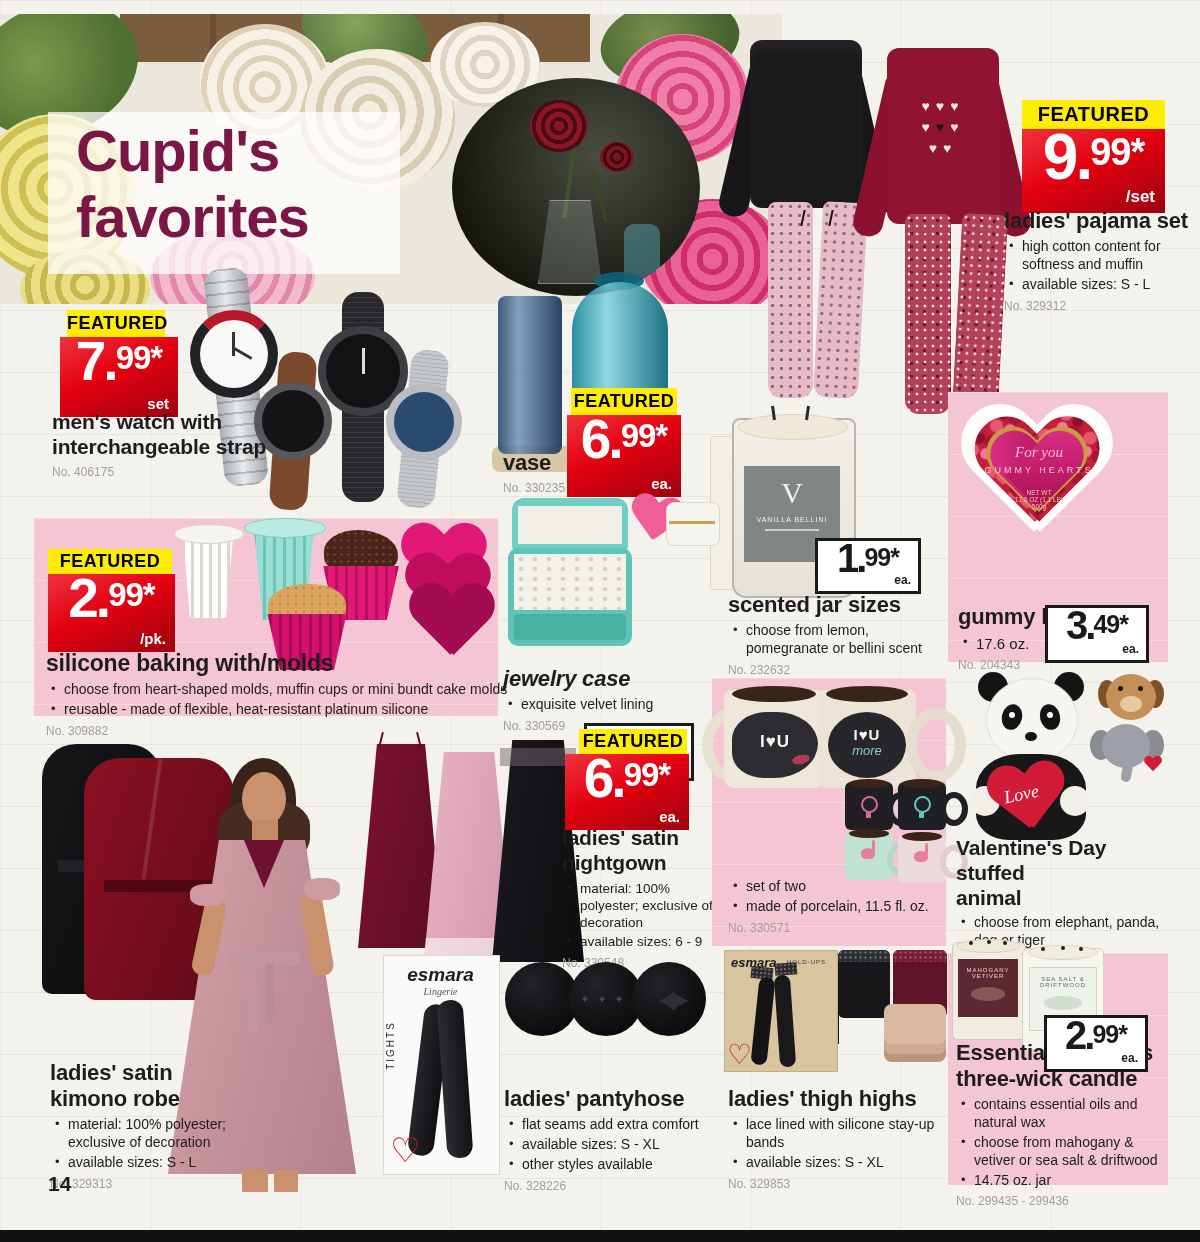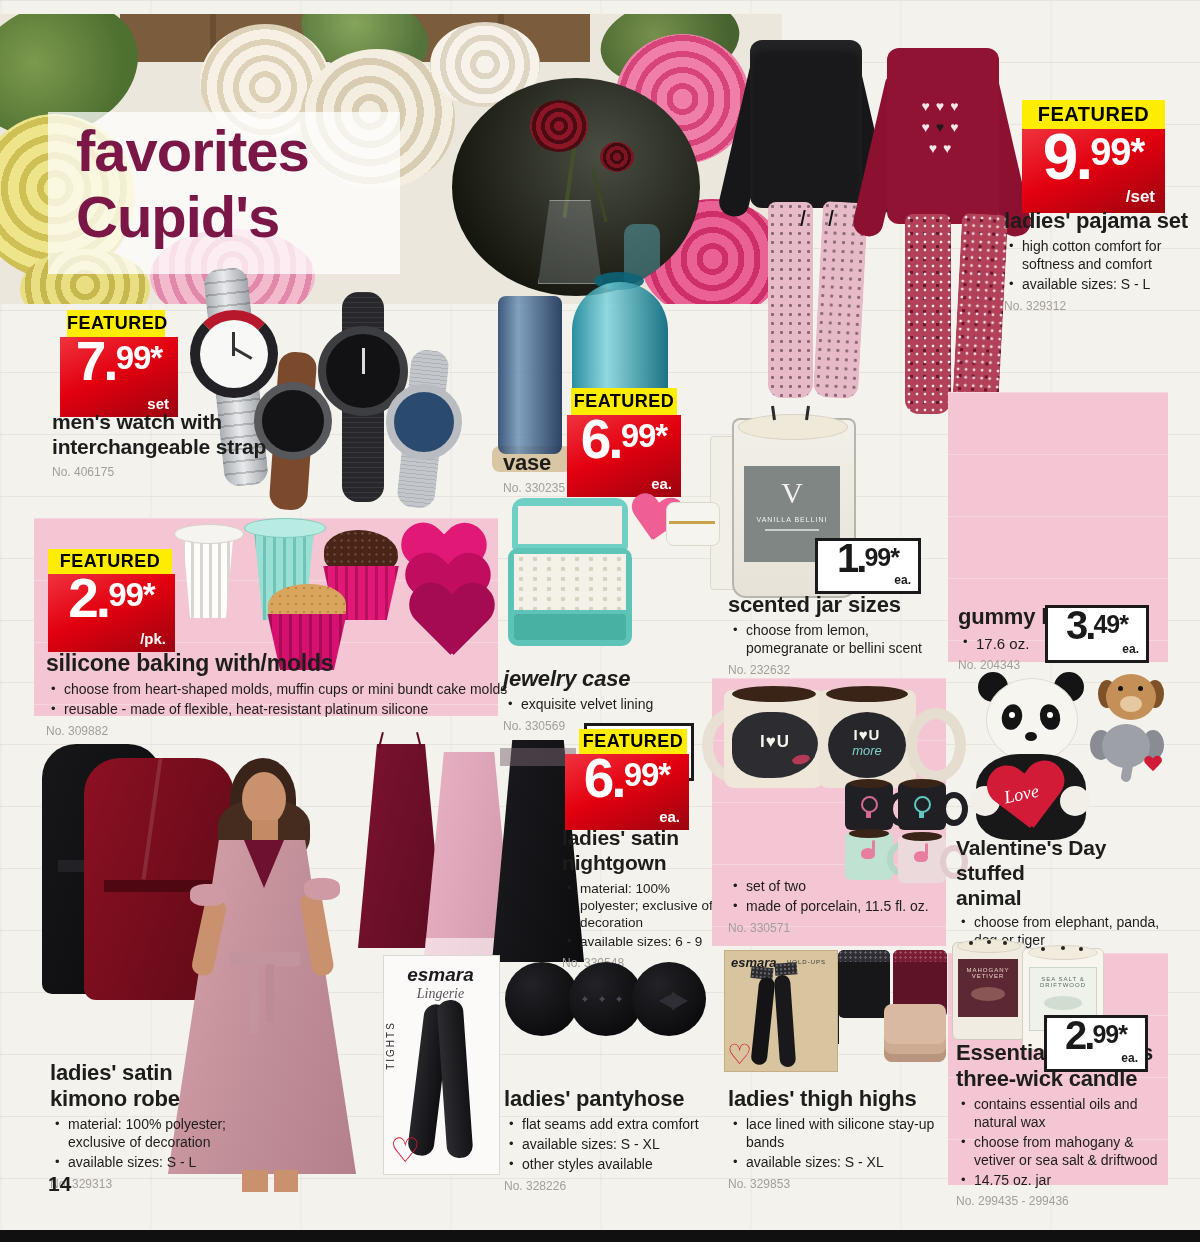--- a/index.html
+++ b/index.html
@@ -77,22 +77,22 @@
       <div class="abs" style="left:116px;top:60px;width:4px;height:80px;background:#44502b;transform:rotate(8deg);"></div>
       <div class="abs" style="left:146px;top:90px;width:3px;height:55px;background:#3c4726;transform:rotate(-14deg);"></div>
       <div class="rose" style="left:78px;top:22px;width:58px;height:52px;background:repeating-radial-gradient(circle at 50% 50%,#8c1626 0 5px,#4a0b13 5px 9px);"></div>
       <div class="rose" style="left:148px;top:64px;width:34px;height:30px;background:repeating-radial-gradient(circle at 50% 50%,#7e1322 0 4px,#400a11 4px 7px);"></div>
       <div class="abs" style="left:86px;top:122px;width:62px;height:82px;background:rgba(205,215,220,0.22);border:1px solid rgba(255,255,255,0.35);clip-path:polygon(18% 0,82% 0,100% 100%,0 100%);"></div>
       <div class="abs" style="left:172px;top:146px;width:36px;height:62px;border-radius:10px 10px 6px 6px;background:rgba(90,165,175,0.5);"></div>
     </div>
 
     <div class="abs" style="left:48px;top:98px;width:352px;height:162px;background:rgba(255,255,255,0.74);"></div>
     <div class="abs" style="left:76px;top:104px;width:330px;font-weight:bold;font-size:58px;line-height:1.13;color:#7b1747;letter-spacing:-1px;">
+      <div>Cupid's</div>
       <div>favorites</div>
-      <div>Cupid's</div>
     </div>
   </div>
 
   <div class="abs" style="left:730px;top:30px;width:150px;height:370px;">
     <div class="abs" style="left:4px;top:28px;width:30px;height:160px;background:#17171a;border-radius:14px;transform:rotate(13deg);"></div>
     <div class="abs" style="left:116px;top:28px;width:30px;height:160px;background:#17171a;border-radius:14px;transform:rotate(-13deg);"></div>
     <div class="abs" style="left:20px;top:10px;width:112px;height:168px;background:#19191c;border-radius:12px 12px 12px 12px;box-shadow:inset 0 10px 10px rgba(255,255,255,0.05);"></div>
     <div class="abs" style="left:38px;top:172px;width:45px;height:196px;border-radius:8px 8px 14px 14px;background-color:#e7bac8;background-image:radial-gradient(circle, rgba(60,35,50,0.55) 1.3px, transparent 1.8px);background-size:9px 9px;"></div>
     <div class="abs" style="left:88px;top:172px;width:45px;height:196px;border-radius:8px 8px 14px 14px;background-color:#e7bac8;background-image:radial-gradient(circle, rgba(60,35,50,0.55) 1.3px, transparent 1.8px);background-size:9px 9px;transform:rotate(3deg);"></div>
     <div class="abs" style="left:72px;top:180px;width:26px;height:16px;border-left:2px solid #111;border-right:2px solid #111;transform:skewX(-12deg);"></div>
@@ -115,21 +115,21 @@
     <div class="featured-bar" style="font-size:20px;">FEATURED</div>
     <div class="price price-red p-xl" style="height:84px;">
       <span class="int">9.</span>
         <span class="cents">99*</span>
       <span class="unit">/set</span>
     </div>
   </div>
   <div class="abs" style="left:1004px;top:208px;width:186px;">
     <div class="card-name" style="font-size:22px;">ladies' pajama set</div>
     <ul class="bullets">
-      <li>high cotton comfort for softness and comfort</li>
+      <li>high cotton content for softness and muffin</li>
       <li>available sizes: S - L</li>
     </ul>
     <div class="item-no">No. 329312</div>
   </div>
 
   <div class="abs" style="left:178px;top:266px;width:295px;height:245px;">
     <div class="watch-strap" style="left:36px;top:2px;width:44px;height:218px;background:linear-gradient(90deg,#a9adb2,#e8eaec 45%,#9fa3a8);background-image:repeating-linear-gradient(180deg,rgba(0,0,0,0.18) 0 2px,transparent 2px 12px),linear-gradient(90deg,#a9adb2,#e8eaec 45%,#9fa3a8);transform:rotate(-6deg);"></div>
     <div class="watch-dial" style="left:12px;top:44px;width:88px;height:88px;background:#f8f8f6;border:10px solid #222226;border-top-color:#b8182b;">
       <div class="abs" style="left:32px;top:12px;width:3px;height:24px;background:#333;"></div>
       <div class="abs" style="left:33px;top:32px;width:20px;height:3px;background:#333;transform:rotate(30deg);"></div>
@@ -196,20 +196,33 @@
   </div>
   <div class="abs" style="left:728px;top:592px;width:200px;">
     <div class="card-name" style="font-size:22px;">scented jar sizes</div>
     <ul class="bullets">
       <li>choose from lemon, pomegranate or bellini scent</li>
     </ul>
     <div class="item-no">No. 232632</div>
   </div>
 
   <div class="panel" style="left:948px;top:392px;width:220px;height:270px;"></div>
+  <div class="abs" style="left:962px;top:406px;width:160px;height:160px;">
+    <div class="heart" style="font-size:150px;left:0;top:0;--hc:#fdfdfb;"></div>
+    <div class="heart heart-gummies" style="font-size:124px;left:13px;top:12px;"></div>
+    <div class="heart" style="font-size:100px;left:25px;top:22px;--hc:#c99a3f;"></div>
+    <div class="heart heart-magenta" style="font-size:92px;left:29px;top:26px;"></div>
+    <div class="abs" style="left:22px;top:38px;width:110px;text-align:center;z-index:3;">
+      <div style="font-family:'Liberation Serif',serif;font-style:italic;font-size:15px;color:#f3bfd6;">For you</div>
+      <div style="font-size:9px;letter-spacing:3px;color:#eec9d8;margin-top:4px;">GUMMY HEARTS</div>
+      <div style="font-size:6.5px;color:#e8d49c;margin-top:14px;">NET WT</div>
+      <div style="font-size:6.5px;color:#e8d49c;">17.6 OZ (1.1 LB)</div>
+      <div style="font-size:6.5px;color:#e8d49c;">500g</div>
+    </div>
+  </div>
   <div class="abs price price-white p-sm" style="left:1045px;top:549px;width:104px;height:58px;z-index:4;">
     <span class="int">3.</span>
       <span class="cents">49*</span>
     <span class="unit">ea.</span>
   </div>
   <div class="abs" style="left:958px;top:604px;width:200px;">
     <div class="card-name" style="font-size:22px;">gummy hearts</div>
     <ul class="bullets" style="font-size:15px;">
       <li>17.6 oz.</li>
     </ul>
@@ -426,21 +439,21 @@
 kimono robe</div>
     <ul class="bullets">
       <li>material: 100% polyester; exclusive of decoration</li>
       <li>available sizes: S - L</li>
     </ul>
     <div class="item-no">No. 329313</div>
   </div>
 
   <div class="abs" style="left:383px;top:955px;width:115px;height:218px;background:#fbfaf8;border:1px solid #ddd9d2;">
     <div class="abs" style="left:0;top:8px;width:113px;text-align:center;font-style:italic;font-size:19px;font-weight:bold;color:#1d1d1f;">esmara</div>
-    <div class="abs" style="left:0;top:30px;width:113px;text-align:center;font-style:italic;font-size:14px;color:#55555a;font-family:'Liberation Serif',serif;">Lingerie</div>
+    <div class="abs" style="left:0;top:30px;width:113px;text-align:center;font-style:italic;font-size:10px;color:#55555a;font-family:'Liberation Serif',serif;">Lingerie</div>
     <div class="abs" style="left:-18px;top:84px;font-size:10px;letter-spacing:2px;color:#2a2a2e;transform:rotate(-90deg);">TIGHTS</div>
     <div class="abs" style="left:32px;top:48px;width:26px;height:152px;border-radius:12px;background:linear-gradient(90deg,#26262b,#101013);transform:rotate(7deg);"></div>
     <div class="abs" style="left:58px;top:44px;width:26px;height:158px;border-radius:12px;background:linear-gradient(90deg,#2c2c31,#131316);transform:rotate(-4deg);"></div>
     <span class="abs" style="left:6px;bottom:4px;font-size:34px;color:#d01630;">♡</span>
   </div>
   <div class="abs" style="left:505px;top:962px;width:74px;height:74px;border-radius:50%;background:radial-gradient(circle at 35% 30%,#222227,#0c0c0e 75%);"></div>
   <div class="abs" style="left:569px;top:962px;width:74px;height:74px;border-radius:50%;background:radial-gradient(circle at 35% 30%,#222227,#0c0c0e 75%);color:#4a4a54;font-size:11px;text-align:center;line-height:74px;letter-spacing:8px;">
     <span>✦</span><span>✦</span><span>✦</span>
   </div>
   <div class="abs" style="left:632px;top:962px;width:74px;height:74px;border-radius:50%;background:radial-gradient(circle at 35% 30%,#222227,#0c0c0e 75%);">

